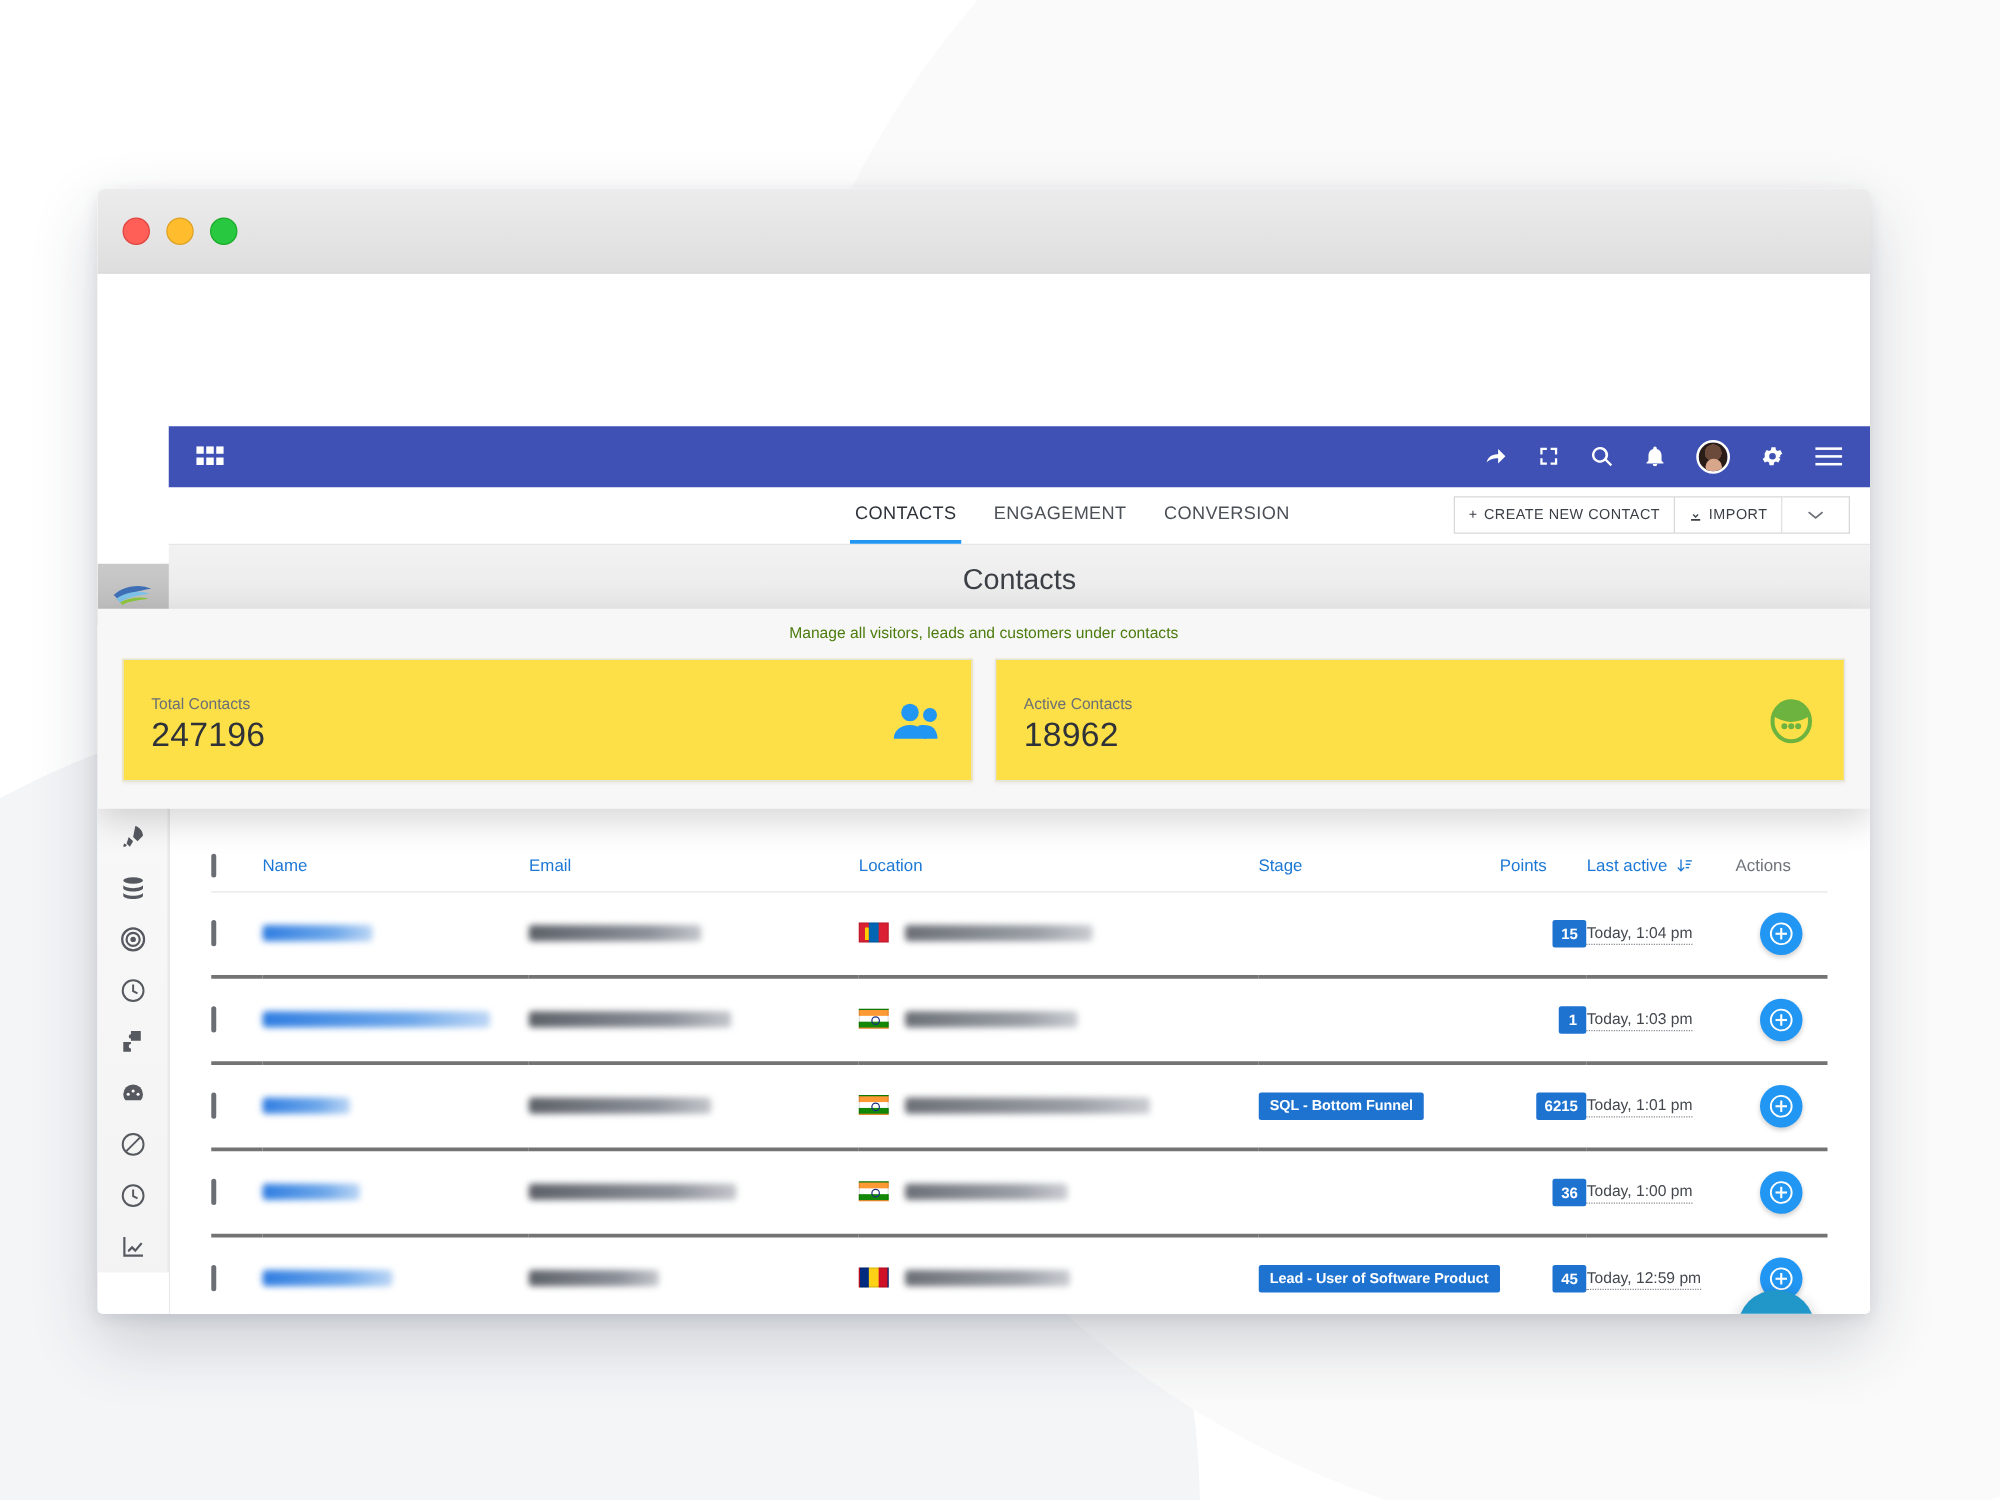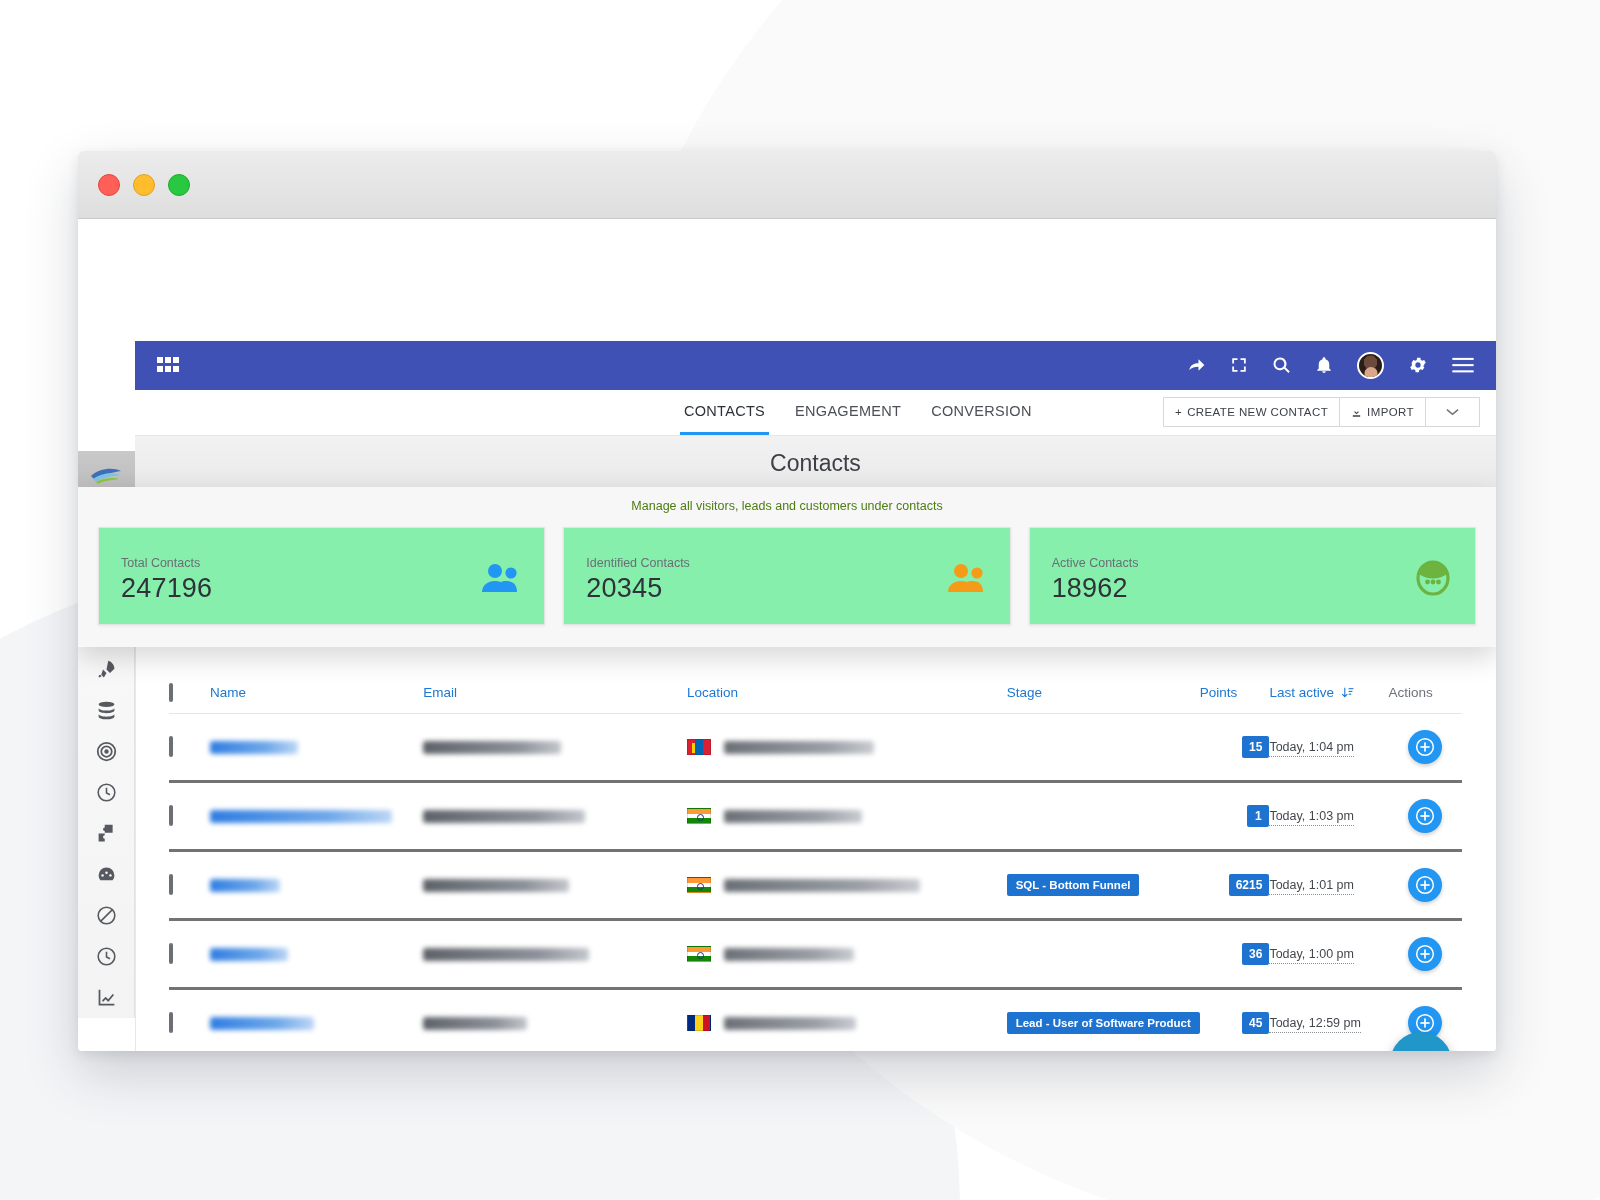--- a/index.html
+++ b/index.html
@@ -214,21 +214,21 @@
   }
   .stats-sub {
     text-align: center;
     font-size: 12.5px;
     color: #4d7c0f;
     margin-bottom: 14px;
   }
   .stats-row { display: flex; gap: 18px; }
   .stat-card {
     flex: 1;
-    background: #86efac;
+    background: #fde047;
     border: 1px solid #e4e4e4;
     box-shadow: 0 1px 3px rgba(0,0,0,.07);
     padding: 28px 22px 20px 22px;
     display: flex;
     align-items: center;
     justify-content: space-between;
     min-height: 84px;
   }
   .stat-label { font-size: 12.5px; color: #6a6e75; margin-bottom: 3px; }
   .stat-value { font-size: 27px; color: #2f3238; font-weight: 400; letter-spacing: .2px; }
@@ -880,34 +880,20 @@
               <svg width="42" height="30" viewBox="0 0 42 30" style="fill:#2196f3">
                 <circle cx="15" cy="8" r="7"></circle>
                   <circle cx="31" cy="10" r="5.6"></circle>
                 <path d="M2 29c0-6.6 5.8-11 13-11s13 4.4 13 11H2z"></path>
                 <path d="M26 29c0-4.3-2-7.9-5-10 2.6-1.4 10-1.4 13 1.6 2 2 3 5.2 3 8.4H26z"></path>
               </svg>
             </div>
           </div>
 
 
-          <div class="stat-card">
-            <div>
-              <div class="stat-label">Identified Contacts</div>
-              <div class="stat-value">20345</div>
-            </div>
-            <div class="stat-icon">
-              <svg width="42" height="30" viewBox="0 0 42 30" style="fill:#f59b18">
-                <circle cx="15" cy="8" r="7"></circle>
-                  <circle cx="31" cy="10" r="5.6"></circle>
-                <path d="M2 29c0-6.6 5.8-11 13-11s13 4.4 13 11H2z"></path>
-                <path d="M26 29c0-4.3-2-7.9-5-10 2.6-1.4 10-1.4 13 1.6 2 2 3 5.2 3 8.4H26z"></path>
-              </svg>
-            </div>
-          </div>
 
           <div class="stat-card">
             <div>
               <div class="stat-label">Active Contacts</div>
               <div class="stat-value">18962</div>
             </div>
             <div class="stat-icon">
               <svg width="40" height="40" viewBox="0 0 40 40">
                 <ellipse cx="20" cy="20" rx="15" ry="16" fill="none" stroke="#6cb33f" stroke-width="3.2"></ellipse>
                 <path d="M6 16c2-8 8-12 14-12s12 4 14 12c-4 3-10 4.5-14 4.5S10 19 6 16z" fill="#6cb33f"></path>

